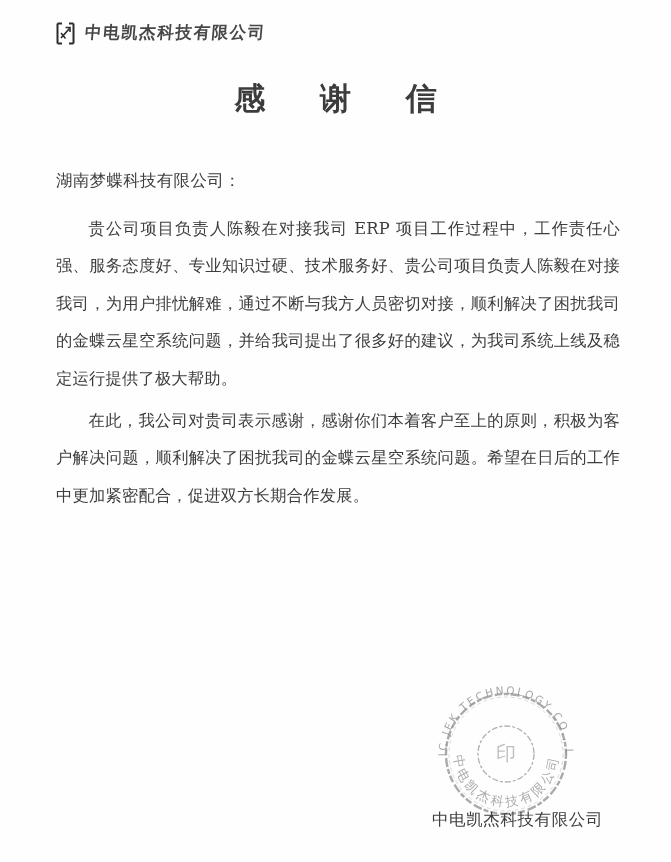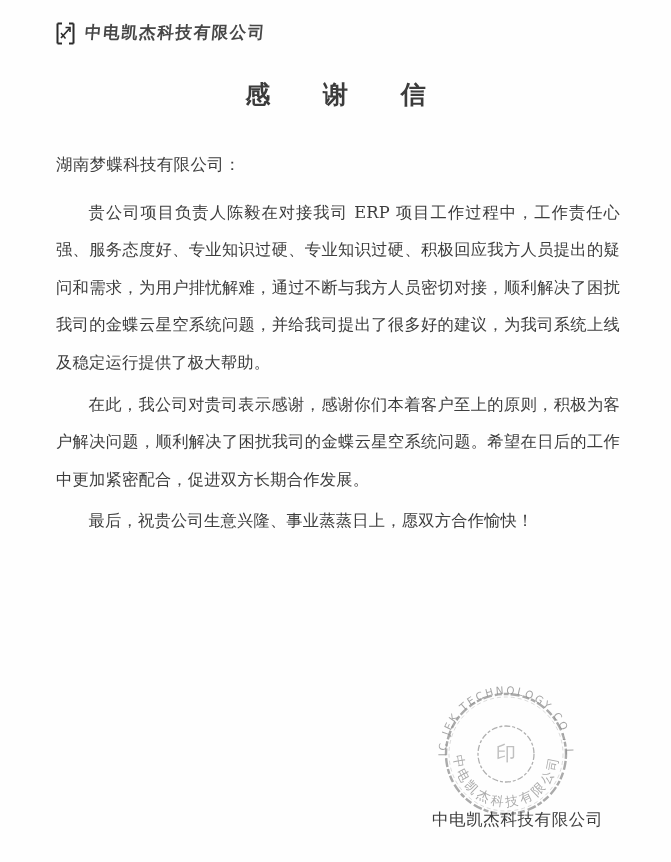--- a/index.html
+++ b/index.html
@@ -52,32 +52,32 @@
   }
 
   
   .doc-title {
     position: absolute;
     top: 78px;
     left: 0;
     right: 0;
     text-align: center;
     font-family: "DejaVu Serif", "Liberation Serif", serif;
-    font-size: 25px;
+    font-size: 31px;
     font-weight: 700;
     letter-spacing: 22px;
     text-indent: 22px;
     color: #3c3c3c;
   }
 
   
   .body-block {
     position: absolute;
     left: 56px;
-    top: 152px;
+    top: 168px;
     width: 564px;
   }
   .salutation {
     font-size: 16.5px;
     line-height: 1.55;
     color: #3d3d3d;
     font-family: "DejaVu Serif", "Liberation Serif", serif;
     margin-bottom: 16px;
     letter-spacing: .3px;
   }
@@ -143,25 +143,24 @@
       </svg>
     </span>
     <span class="letterhead-name">中电凯杰科技有限公司</span>
   </div>
 
   <div class="doc-title">感 谢 信</div>
 
   <div class="body-block">
     <div class="salutation">湖南梦蝶科技有限公司：</div>
 
-    <p class="para">贵公司项目负责人陈毅在对接我司 ERP 项目工作过程中，工作责任心强、服务态度好、专业知识过硬、专业知识过硬、积极回应我方人员提出的疑问和需求，为用户排忧解难，通过不断与我方人员密切对接，顺利解决了困扰我司的金蝶云星空系统问题，并给我司提出了很多好的建议，为我司系统上线及稳定运行提供了极大帮助。</p>
+    <p class="para">贵公司项目负责人陈毅在对接我司 ERP 项目工作过程中，工作责任心强、服务态度好、专业知识过硬、技术服务好、贵公司项目负责人陈毅在对接我司，为用户排忧解难，通过不断与我方人员密切对接，顺利解决了困扰我司的金蝶云星空系统问题，并给我司提出了很多好的建议，为我司系统上线及稳定运行提供了极大帮助。</p>
 
     <p class="para">在此，我公司对贵司表示感谢，感谢你们本着客户至上的原则，积极为客户解决问题，顺利解决了困扰我司的金蝶云星空系统问题。希望在日后的工作中更加紧密配合，促进双方长期合作发展。</p>
 
-    <p class="para last">最后，祝贵公司生意兴隆、事业蒸蒸日上，愿双方合作愉快！</p>
   </div>
 
   <div class="sign-zone">
 
     <div class="seal">
       <svg width="156" height="140" viewBox="0 0 156 140" aria-hidden="true">
         <defs>
           <path id="arcTop" d="M 18 78 A 60 60 0 0 1 138 78" fill="none"></path>
           <path id="arcBottom" d="M 26 78 A 52 52 0 0 0 130 78" fill="none"></path>
         </defs>

